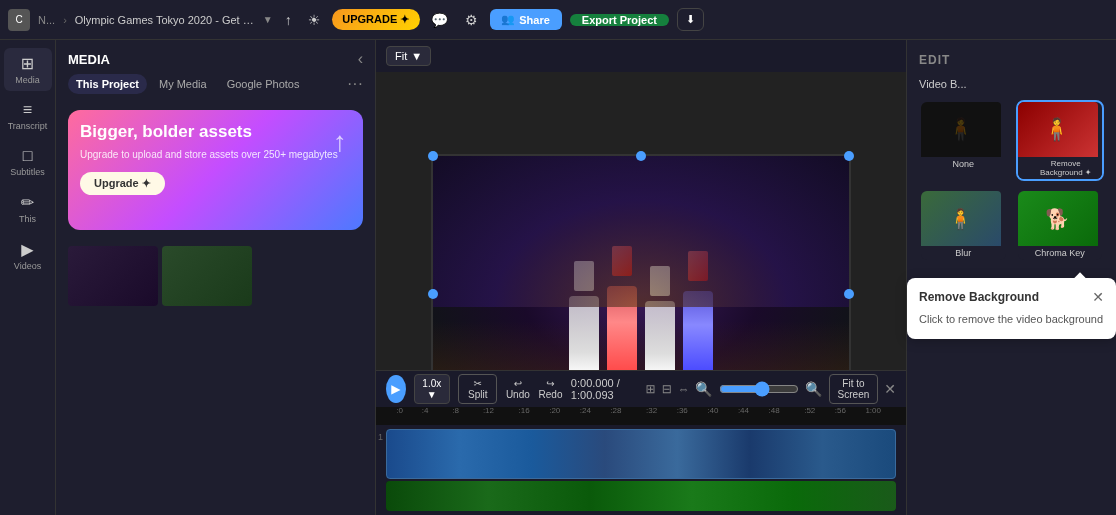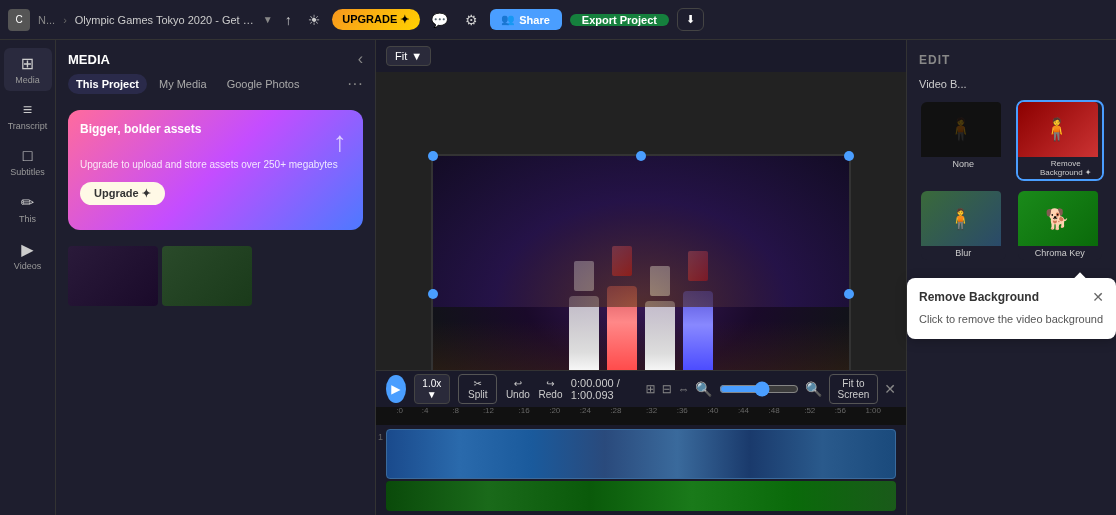--- a/index.html
+++ b/index.html
@@ -27,21 +27,21 @@
     
     .media-panel { width: 320px; background: #1e1e2e; border-right: 1px solid #333; display: flex; flex-direction: column; }
     .media-panel-header { display: flex; align-items: center; justify-content: space-between; padding: 10px 12px 6px; }
     .media-panel-title { font-size: 13px; font-weight: 600; color: #fff; }
     .collapse-btn { background: none; border: none; color: #888; cursor: pointer; font-size: 16px; }
     .media-tabs { display: flex; align-items: center; padding: 0 12px 8px; gap: 4px; }
     .media-tab { font-size: 11px; padding: 4px 8px; border-radius: 14px; cursor: pointer; border: none; background: none; color: #aaa; }
     .media-tab.active { background: #2a2a4a; color: #fff; font-weight: 600; }
     .media-more { margin-left: auto; background: none; border: none; color: #888; cursor: pointer; font-size: 16px; }
     .upgrade-card { margin: 8px 12px; background: linear-gradient(135deg, #ff6b9d, #c44dff, #4d79ff); border-radius: 12px; padding: 12px; position: relative; min-height: 120px; }
-    .upgrade-card-title { font-size: 12px; font-weight: 700; color: #fff; margin-bottom: 22px; }
+    .upgrade-card-title { font-size: 17px; font-weight: 700; color: #fff; margin-bottom: 6px; }
     .upgrade-card-desc { font-size: 10px; color: rgba(255,255,255,0.85); line-height: 1.4; margin-bottom: 10px; }
     .upgrade-card-btn { background: #fff9e6; border: none; color: #333; font-size: 11px; font-weight: 600; padding: 5px 14px; border-radius: 14px; cursor: pointer; }
     .upload-icon-large { position: absolute; top: 16px; right: 16px; font-size: 28px; color: rgba(255,255,255,0.7); }
     .media-thumbs { display: flex; flex-wrap: wrap; gap: 4px; padding: 8px 12px; }
     .media-thumb { width: 90px; height: 60px; background: #333; border-radius: 4px; overflow: hidden; }
     .thumb-dark { background: #2a2a2a; }
 
     
     .video-area { flex: 1; background: #111; display: flex; flex-direction: column; position: relative; }
     .video-toolbar { display: flex; align-items: center; padding: 6px 10px; background: #1a1a2a; gap: 8px; }

